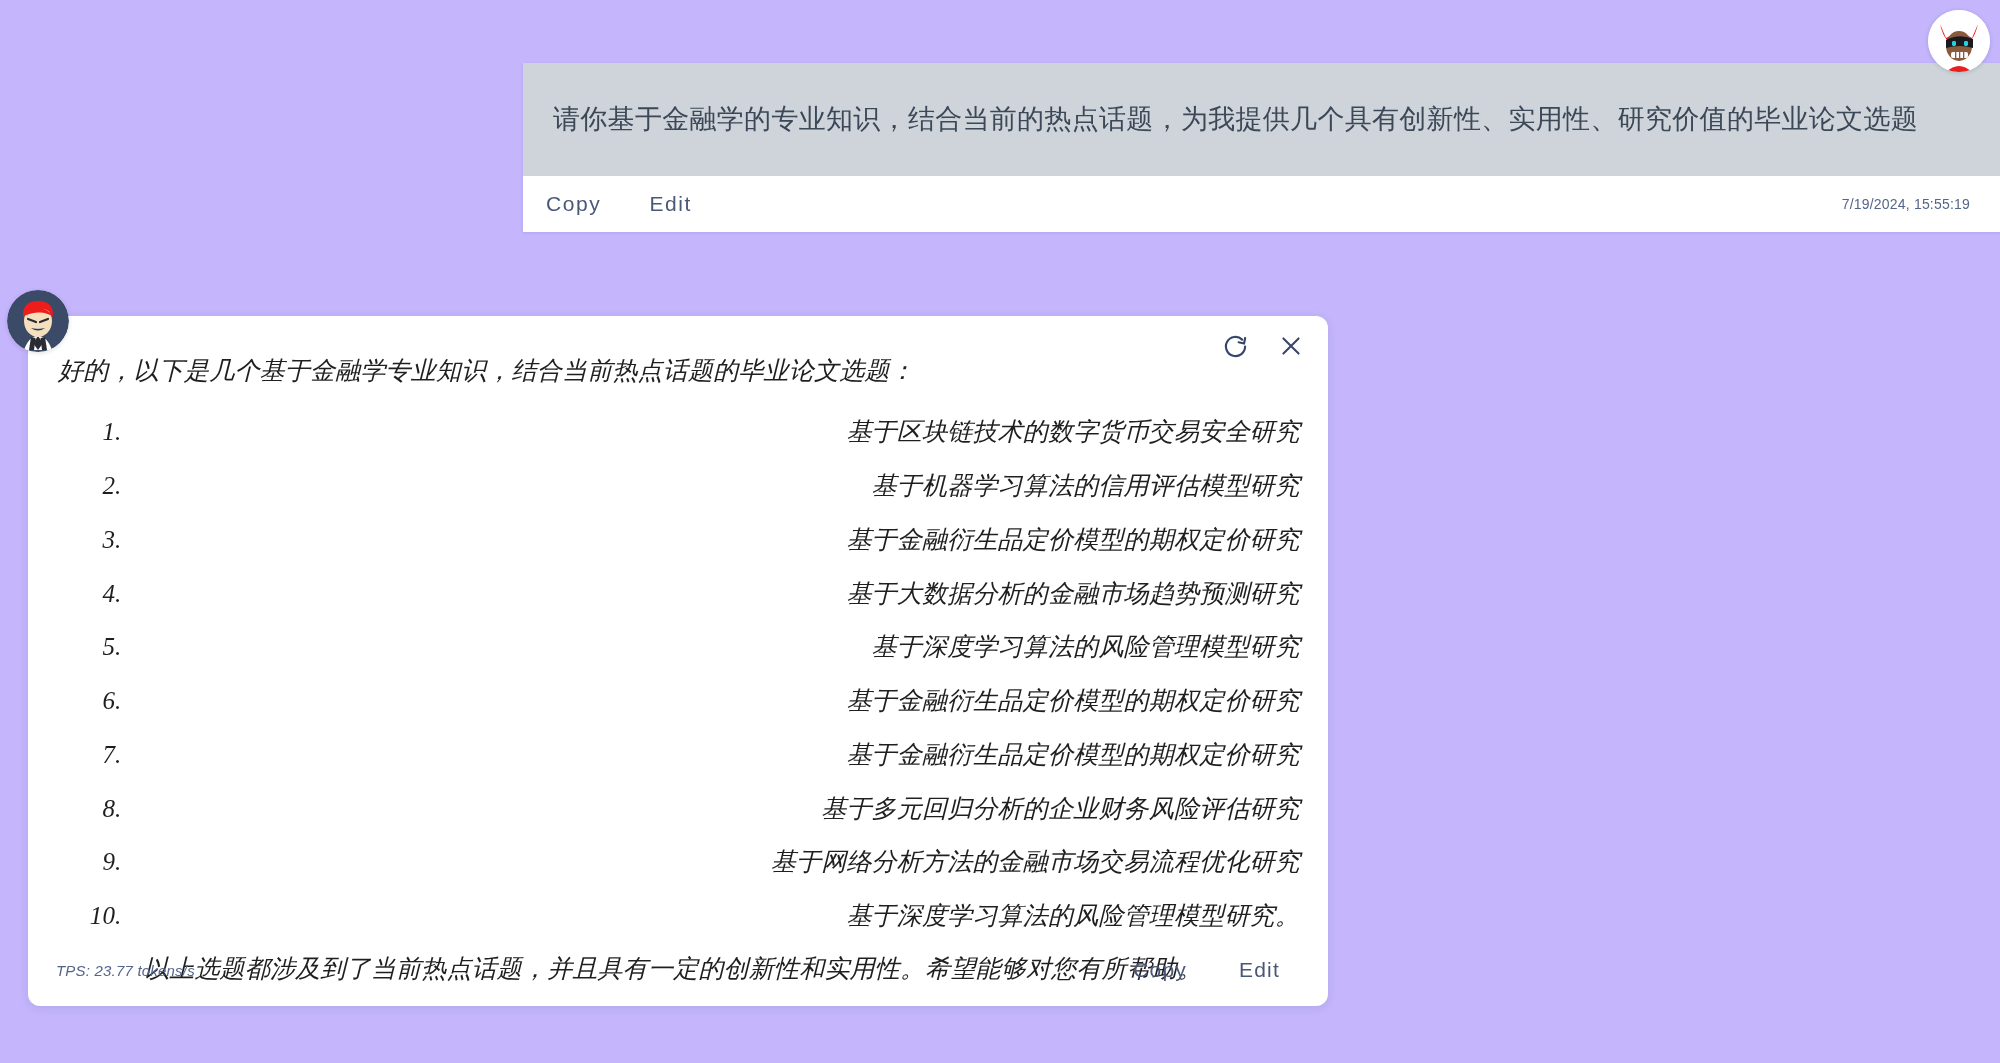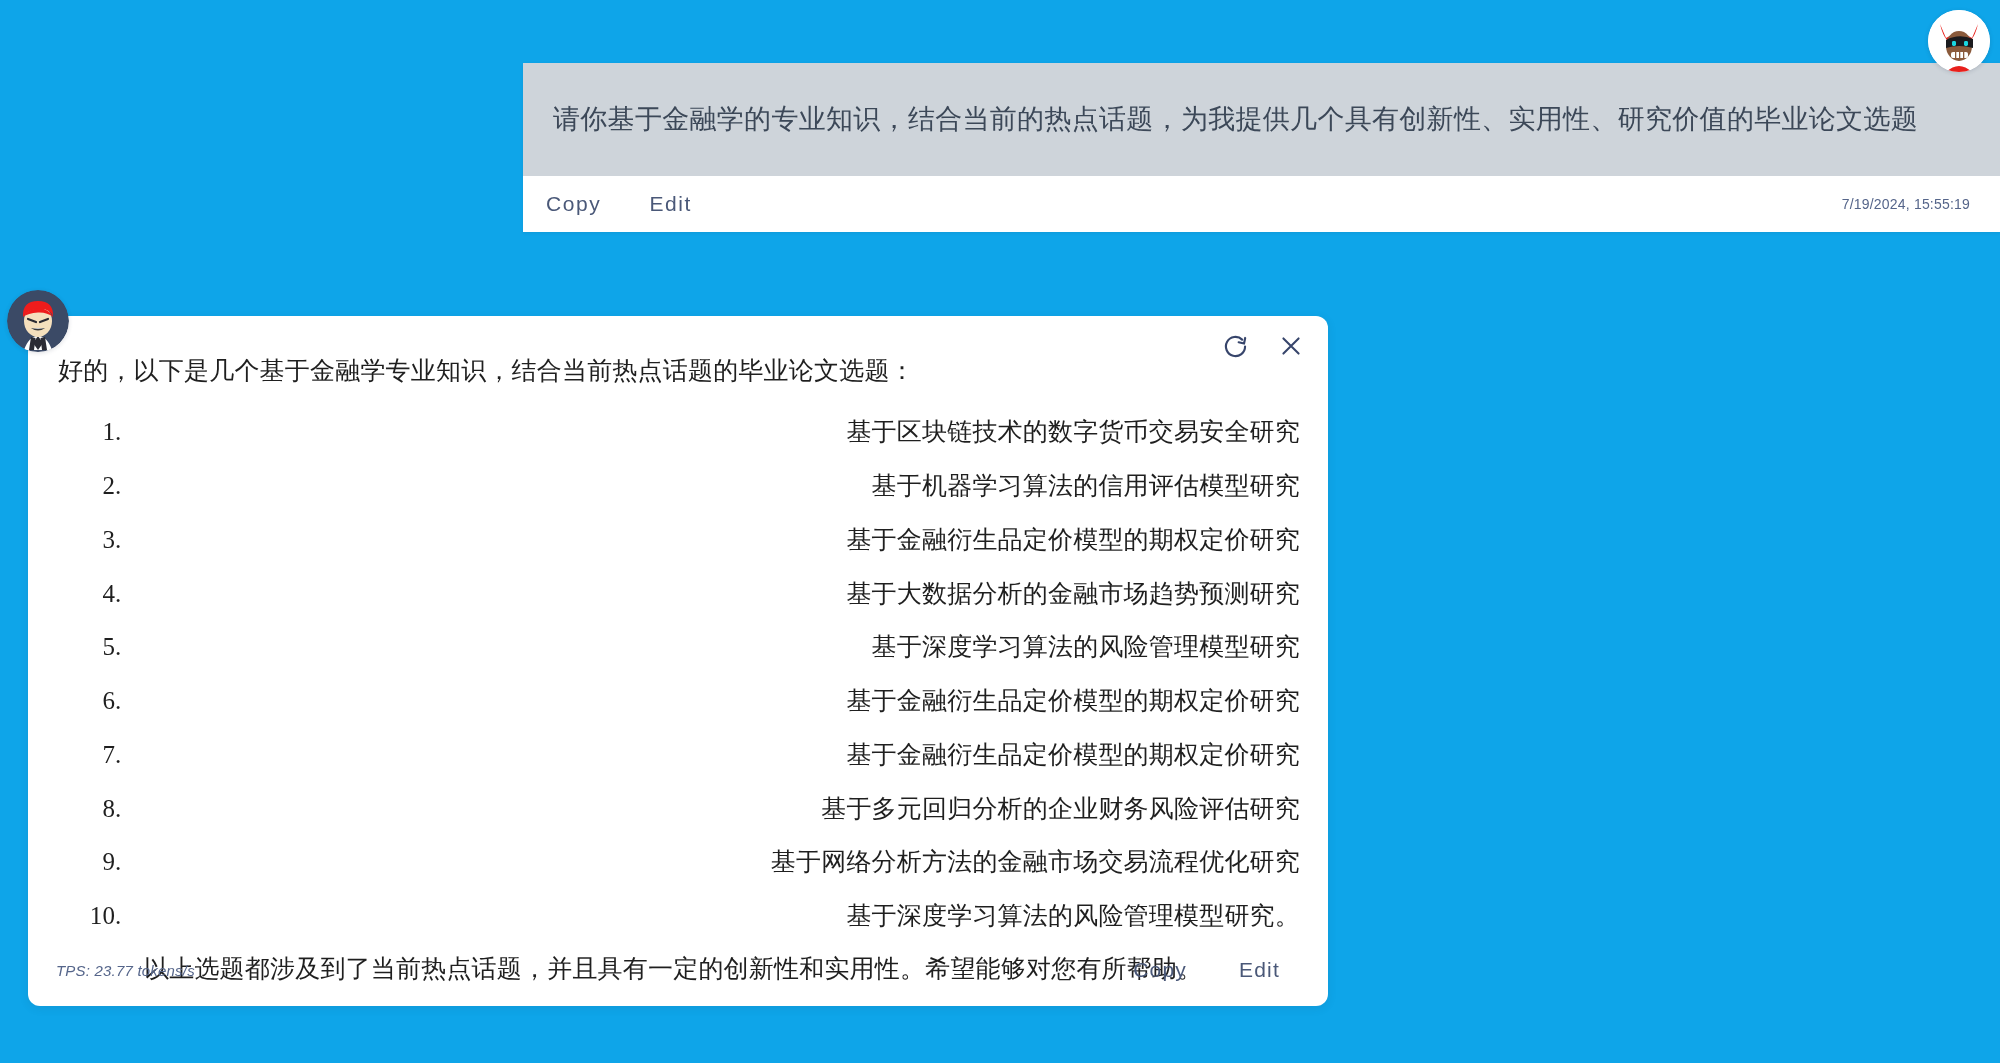--- a/index.html
+++ b/index.html
@@ -8,21 +8,21 @@
     width: 2000px; height: 1063px;
     background: #f6f6f7;
     font-family: "Liberation Sans", "DejaVu Sans", sans-serif;
     overflow: hidden;
   }
 
   .page {
     position: relative;
     width: 2000px;
     height: 1063px;
-    background: #0ea5e9;
+    background: #c4b5fd;
   }
 
   
   .user-block {
     position: absolute;
     left: 523px;
     top: 63px;
     width: 1477px;
     background: #ffffff;
     box-shadow: 0 1px 3px rgba(40,50,70,0.10);
@@ -103,20 +103,21 @@
     cursor: pointer;
     color: #37456b;
   }
 
   .assist-body {
     position: absolute;
     left: 0; top: 36px;
     width: 1300px;
     padding: 0 28px 0 14px;
     color: #232323;
+    font-style: italic;
   }
   .assist-intro {
     font-size: 25px;
     line-height: 1.45;
     color: #1f1f1f;
     padding-left: 16px;
     margin: 0 0 24px 0;
     letter-spacing: 0.2px;
   }
   ol.topic-list {

